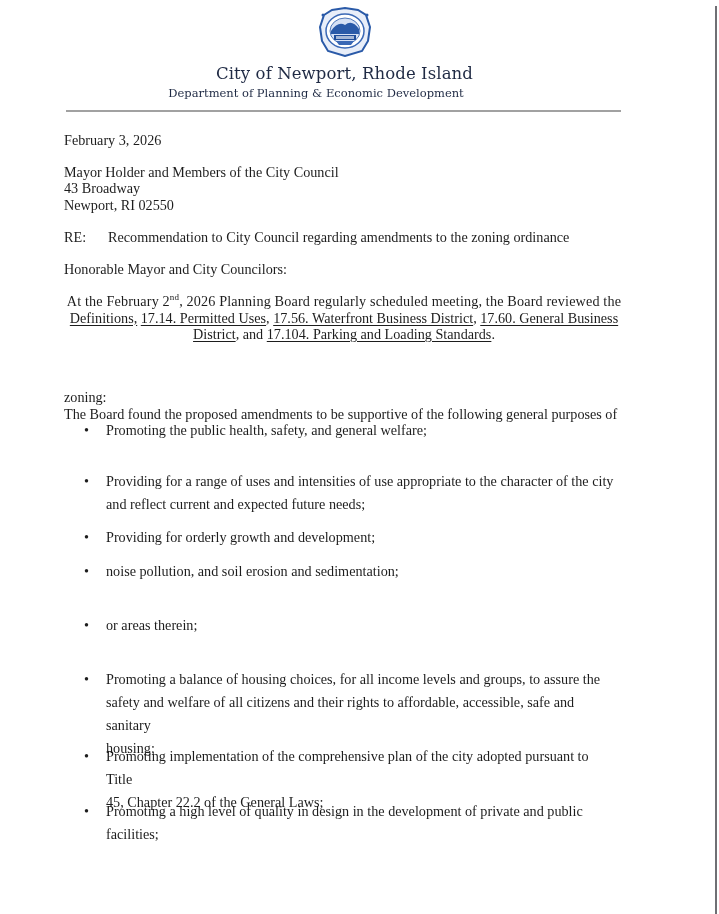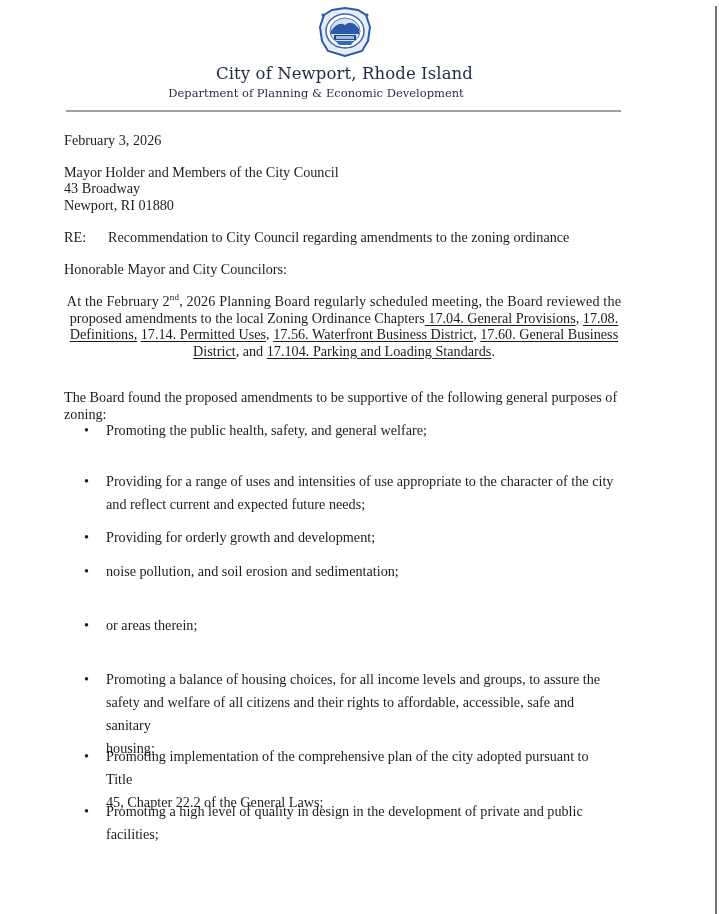--- a/index.html
+++ b/index.html
@@ -35,46 +35,43 @@
   <circle cx="49" cy="8" r="1.5" fill="#2a5aa8"></circle>
 </svg>
 <div class="title">City of Newport, Rhode Island</div>
 <div class="subtitle">Department of Planning &amp; Economic Development</div>
 <div class="rule"></div>
 <div class="edge"></div>
 
 <div class="p" style="top:132px;">February 3, 2026</div>
 <div class="p" style="top:164px;">Mayor Holder and Members of the City Council</div>
 <div class="p" style="top:180px;">43 Broadway</div>
-<div class="p" style="top:197px;">Newport, RI 01880</div>
+<div class="p" style="top:197px;">Newport, RI 02550</div>
 
 <div class="p" style="top:229px;">
   <span class="re-label">RE:</span><span>Recommendation to City Council regarding amendments to the zoning ordinance</span>
 </div>
 
 <div class="p" style="top:261px;text-align:right;">Honorable Mayor and City Councilors:</div>
 
 <div class="p" style="top:293px; width:560px;text-align:center;">
   <div style="letter-spacing:0.15px;">
     <span>At the February 2</span><sup style="font-size:9px; line-height:0;">nd</sup><span>, 2026 Planning Board regularly scheduled meeting, the Board reviewed the</span>
   </div>
   <div>
-    <span>proposed amendments to the local Zoning Ordinance Chapters</span><span class="u" style="white-space:pre;"> 17.04. General Provisions</span><span style="white-space:pre;">, </span><span class="u">17.08.</span>
-  </div>
-  <div>
     <span class="u">Definitions,</span><span style="white-space:pre;"> </span><span class="u">17.14. Permitted Uses</span><span style="white-space:pre;">, </span><span class="u">17.56. Waterfront Business District</span><span style="white-space:pre;">, </span><span class="u">17.60. General Business</span>
   </div>
   <div>
     <span class="u">District</span><span style="white-space:pre;">, and </span><span class="u">17.104. Parking and Loading Standards</span><span>.</span>
   </div>
 </div>
 
 <div class="p" style="top:389px; width:560px;">
+  <div>zoning:</div>
   <div>The Board found the proposed amendments to be supportive of the following general purposes of</div>
-  <div>zoning:</div>
 </div>
 
 <div class="list" id="purpose-list">
     <div class="li" style="top: 419px;">
       <span class="bullet">•</span>
       <div class="li-text">
         <div>Promoting the public health, safety, and general welfare;</div>
       </div>
     </div>
     <div class="li" style="top: 470px;">

